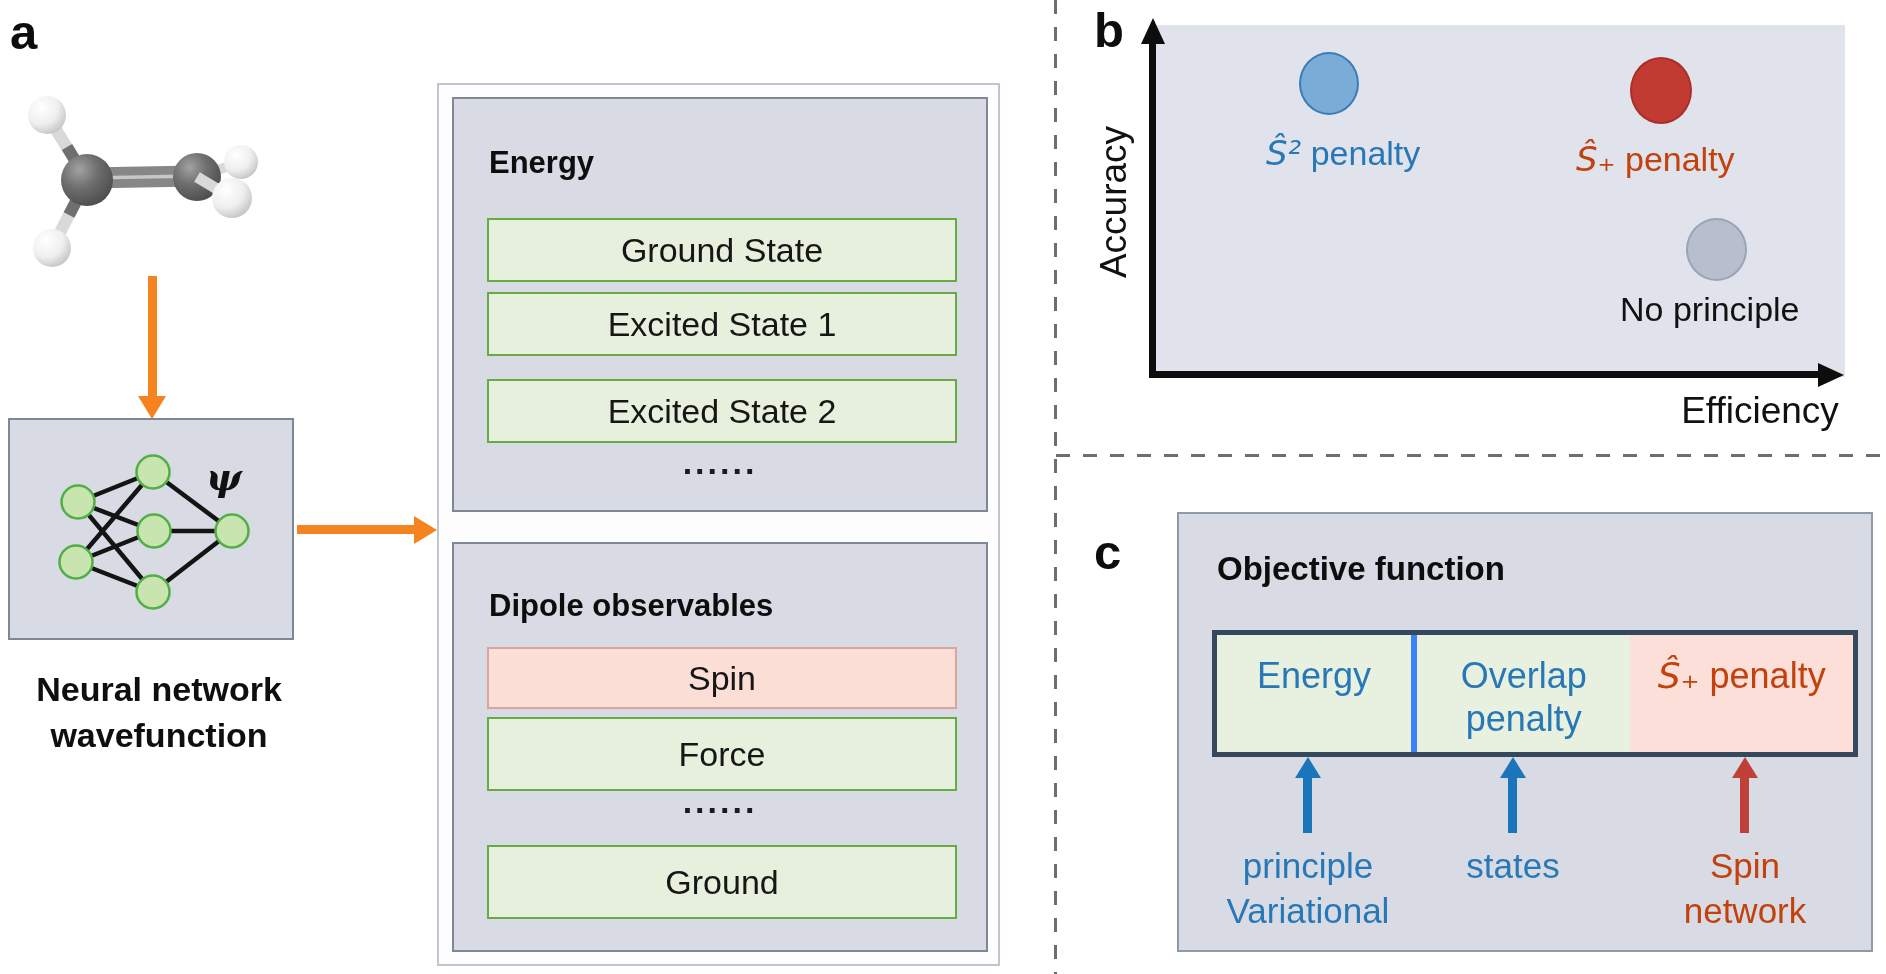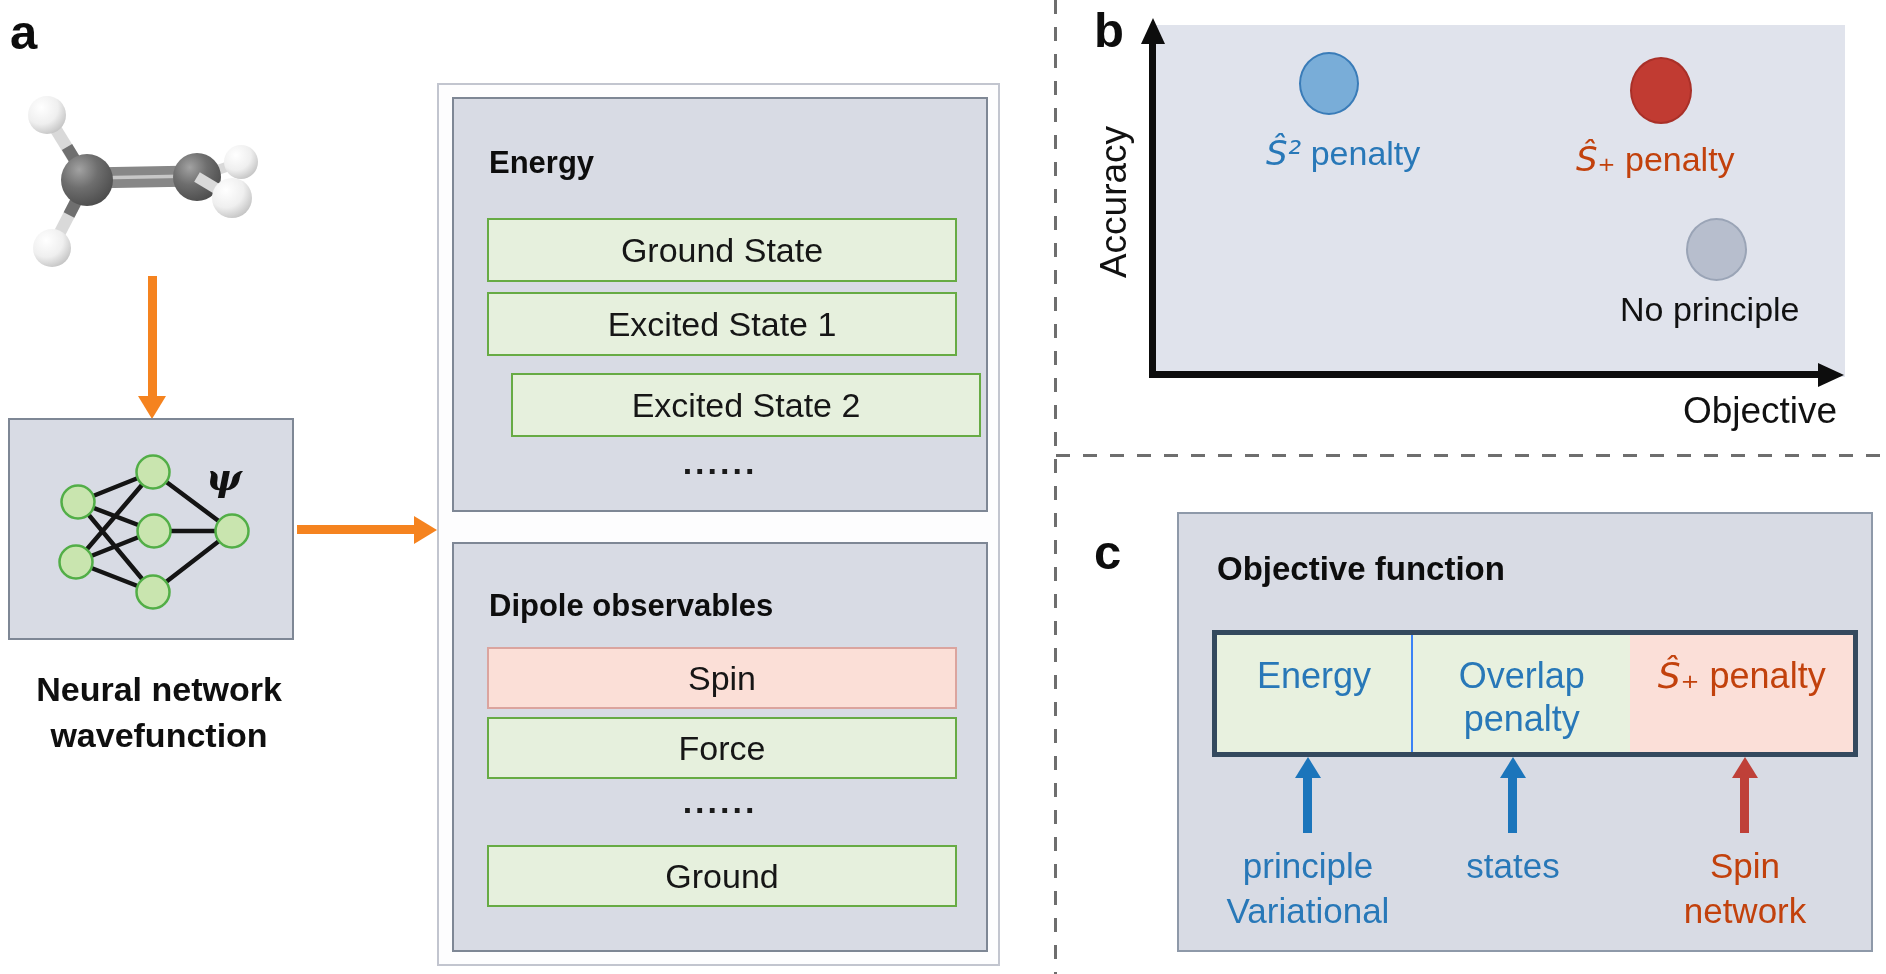--- a/index.html
+++ b/index.html
@@ -17,21 +17,21 @@
   .tri { position: absolute; width: 0; height: 0; }
   .tri.down  { border-left: 14px solid transparent; border-right: 14px solid transparent; border-top: 23px solid #f5831f; }
   .tri.right-o { border-top: 14px solid transparent; border-bottom: 14px solid transparent; border-left: 23px solid #f5831f; }
 
   .outputs-outer { left: 437px; top: 83px; width: 563px; height: 883px; background: #fdfdfe; border: 2px solid #c2c5cf; }
   .inner-box { position: absolute; left: 452px; width: 536px; background: #d8dbe4; border: 2px solid #7e8795; }
   .inner-title { position: absolute; left: 35px; font-weight: 700; font-size: 31px; color: #0d0d0d; }
   .rowitem { position: absolute; left: 33px; width: 470px; height: 64px; display: flex; align-items: center; justify-content: center; font-size: 34px; color: #161616; }
   .rowitem.green { background: #e6f0dd; border: 2px solid #67ab44; }
   .rowitem.pink  { background: #fbdfd7; border: 2px solid #dba49e; height: 62px; }
-  .rowitem.green.short { height: 62px; }
+  .rowitem.green.short { height: 74px; }
   .dots { position: absolute; left: 0; width: 100%; text-align: center; font-size: 34px; font-weight: 700; letter-spacing: 3px; color: #1a1a1a; }
 
   
   .vsep { left: 1054px; top: 0; width: 3px; height: 974px;
           background: repeating-linear-gradient(to bottom, #6e6e6e 0 14px, transparent 14px 27px); }
   .hsep { left: 1056px; top: 454px; width: 830px; height: 3px;
           background: repeating-linear-gradient(to right, #6e6e6e 0 14px, transparent 14px 27px); }
 
   
   .plot-bg { left: 1152px; top: 25px; width: 693px; height: 352px; background: #e0e3ec; }
@@ -48,21 +48,21 @@
   .c-blue { color: #2878b8; }
   .c-red  { color: #c2410c; }
 
   
   .c-box { left: 1177px; top: 512px; width: 696px; height: 440px; background: #d8dbe4; border: 2px solid #8e99a9; }
   .c-title { position: absolute; left: 38px; top: 36px; font-weight: 700; font-size: 33px; color: #0d0d0d; }
   .bar { left: 1212px; top: 630px; width: 646px; height: 127px; border: 5px solid #34495e; display: flex; background: #e8f1df; }
   .seg { display: flex; flex-direction: column; align-items: center; padding-top: 19px; font-size: 36px; line-height: 43px; }
   .seg.g { background: #e8f1df; }
   .seg.p { background: #fbdfd8; }
-  .seg.mid { border-left: 2px solid #3b82f6; }
+  .seg.mid { border-left: 6px solid #3b82f6; }
   .up-arrow-stem { position: absolute; width: 9px; height: 56px; top: 777px; }
   .tri.up-c { border-left: 13px solid transparent; border-right: 13px solid transparent; border-bottom: 21px solid; top: 757px; }
   .blue-arrow { background: #1b75bb; }
   .blue-tri { border-bottom-color: #1b75bb !important; }
   .red-arrow { background: #bf4038; }
   .red-tri { border-bottom-color: #bf4038 !important; }
   .note { position: absolute; top: 843px; width: 240px; text-align: center; font-size: 35px; line-height: 45px; }
   .note span { display: block; }
 </style>
 </head>
@@ -142,21 +142,21 @@
 
   <div class="stem" style="left:297px; top:525px; width:118px; height:9px;"></div>
   <div class="tri right-o" style="left:414px; top:516px;"></div>
 
   <div class="abs outputs-outer"></div>
 
   <div class="inner-box" style="top:97px; height:415px;">
     <div class="inner-title" style="top:46px;">Energy</div>
     <div class="rowitem green" style="top:119px;">Ground State</div>
     <div class="rowitem green" style="top:193px;">Excited State 1</div>
-    <div class="rowitem green" style="top:274px;margin-left:24px;">Excited State 2</div>
+    <div class="rowitem green" style="top:280px;">Excited State 2</div>
     <div class="dots" style="top:344px;">......</div>
   </div>
 
   <div class="inner-box" style="top:542px; height:410px;">
     <div class="inner-title" style="top:44px;">Dipole observables</div>
     <div class="rowitem pink" style="top:103px;">Spin</div>
     <div class="rowitem green short" style="top:173px;">Force</div>
     <div class="dots" style="top:238px;">......</div>
     <div class="rowitem green short" style="top:301px;">Ground</div>
   </div>
@@ -167,21 +167,21 @@
   <div class="panel-label" style="left:1094px; top:6px;">b</div>
 
   <div class="abs plot-bg"></div>
 
   <div class="axis" style="left:1149px; top:42px; width:7px; height:336px;"></div>
   <div class="tri up-ax" style="left:1141px; top:18px;"></div>
   <div class="axis" style="left:1149px; top:371px; width:670px; height:7px;"></div>
   <div class="tri right-ax" style="left:1818px; top:363px;"></div>
 
   <div class="axis-label" style="left:984px; top:182px; width:260px; height:40px; line-height:40px; transform:rotate(-90deg);">Accuracy</div>
-  <div class="axis-label" style="left:1640px; top:390px; width:240px;">Objective</div>
+  <div class="axis-label" style="left:1640px; top:390px; width:240px;">Efficiency</div>
 
   <div class="dot dot-blue"></div>
   <div class="dot dot-red"></div>
   <div class="dot dot-gray"></div>
 
   <div class="pt-label c-blue" style="left:1266px; top:133px;"><i>Ŝ²</i><span> penalty</span></div>
 
   <div class="pt-label c-red" style="left:1576px; top:139px;"><i>Ŝ₊</i><span> penalty</span></div>
 
   <div class="pt-label" style="left:1620px; top:290px; width:258px; color:#111;">No principle</div>

